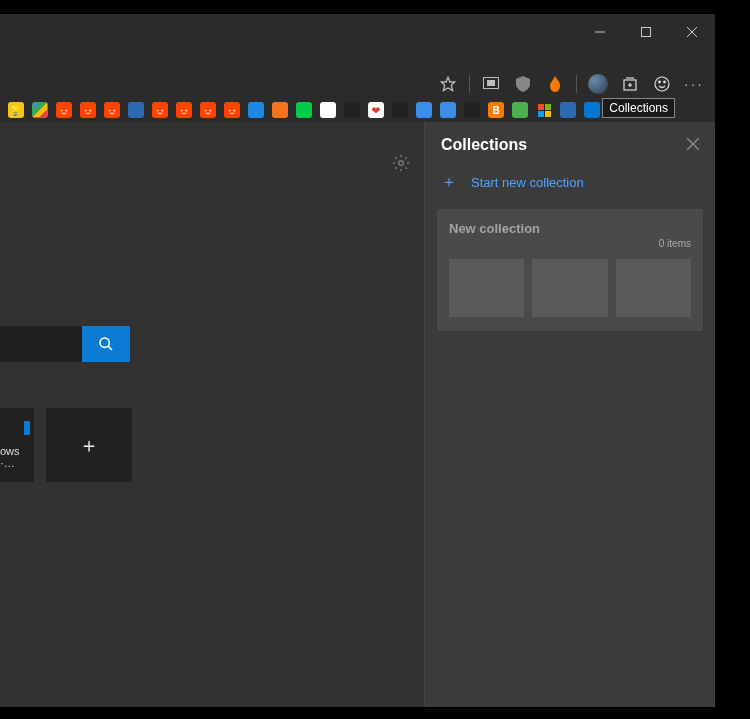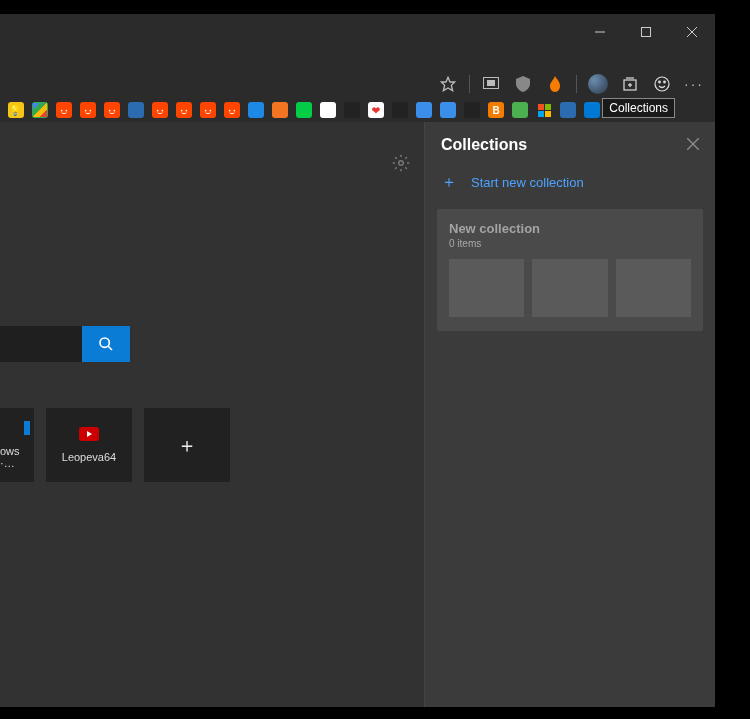--- a/index.html
+++ b/index.html
@@ -86,21 +86,21 @@
   .panel-close { color: #888; font-size: 14px; }
   .startnew {
     display: flex; align-items: center; gap: 14px;
     padding: 10px 16px 16px 16px; color: #4da3ff; font-size: 13px;
   }
   .startnew .plus { font-size: 16px; font-weight: 300; }
   .card {
     margin: 0 12px; padding: 12px 12px 14px 12px; background: #4a4a4a; border-radius: 2px;
   }
   .card-title { color: #a3a3a3; font-size: 13px; font-weight: 600; }
-  .card-sub { color: #aaa; font-size: 10px; margin-top: 2px; }
+  .card-sub { color: #aaa; font-size: 10px; margin-top: 2px; text-align: right; }
   .thumbs { display:flex; gap:8px; margin-top:10px; }
   .thumb { flex:1; height: 58px; background: #5a5a5a; }
   
   .desk-glow {
     position:absolute; right:0; bottom:0; width:50px; height:200px;
     background: linear-gradient(160deg, transparent 0%, #2a1d00 70%, #5b3a00 100%);
     z-index:-1;
   }
 </style>
 </head>
@@ -284,24 +284,20 @@
             <line x1="21" y1="21" x2="15" y2="15"></line>
           </svg>
       </div>
     </div>
     <div class="tiles">
       <div class="tile cut">
         <div style="width:6px;height:14px;background:#0b7cd6;"></div>
         <span class="tile-label">ows ·…</span>
       </div>
       <div class="tile">
-        <div class="tile-icon"></div>
-        <span class="tile-label">Leopeva64</span>
-      </div>
-      <div class="tile">
         <span class="tile-plus">＋</span>
       </div>
     </div>
   </div>
 
   <div class="panel">
     <div class="panel-head">
       <span class="panel-title">Collections</span>
       <span class="panel-close">
         <svg width="12" height="12">

